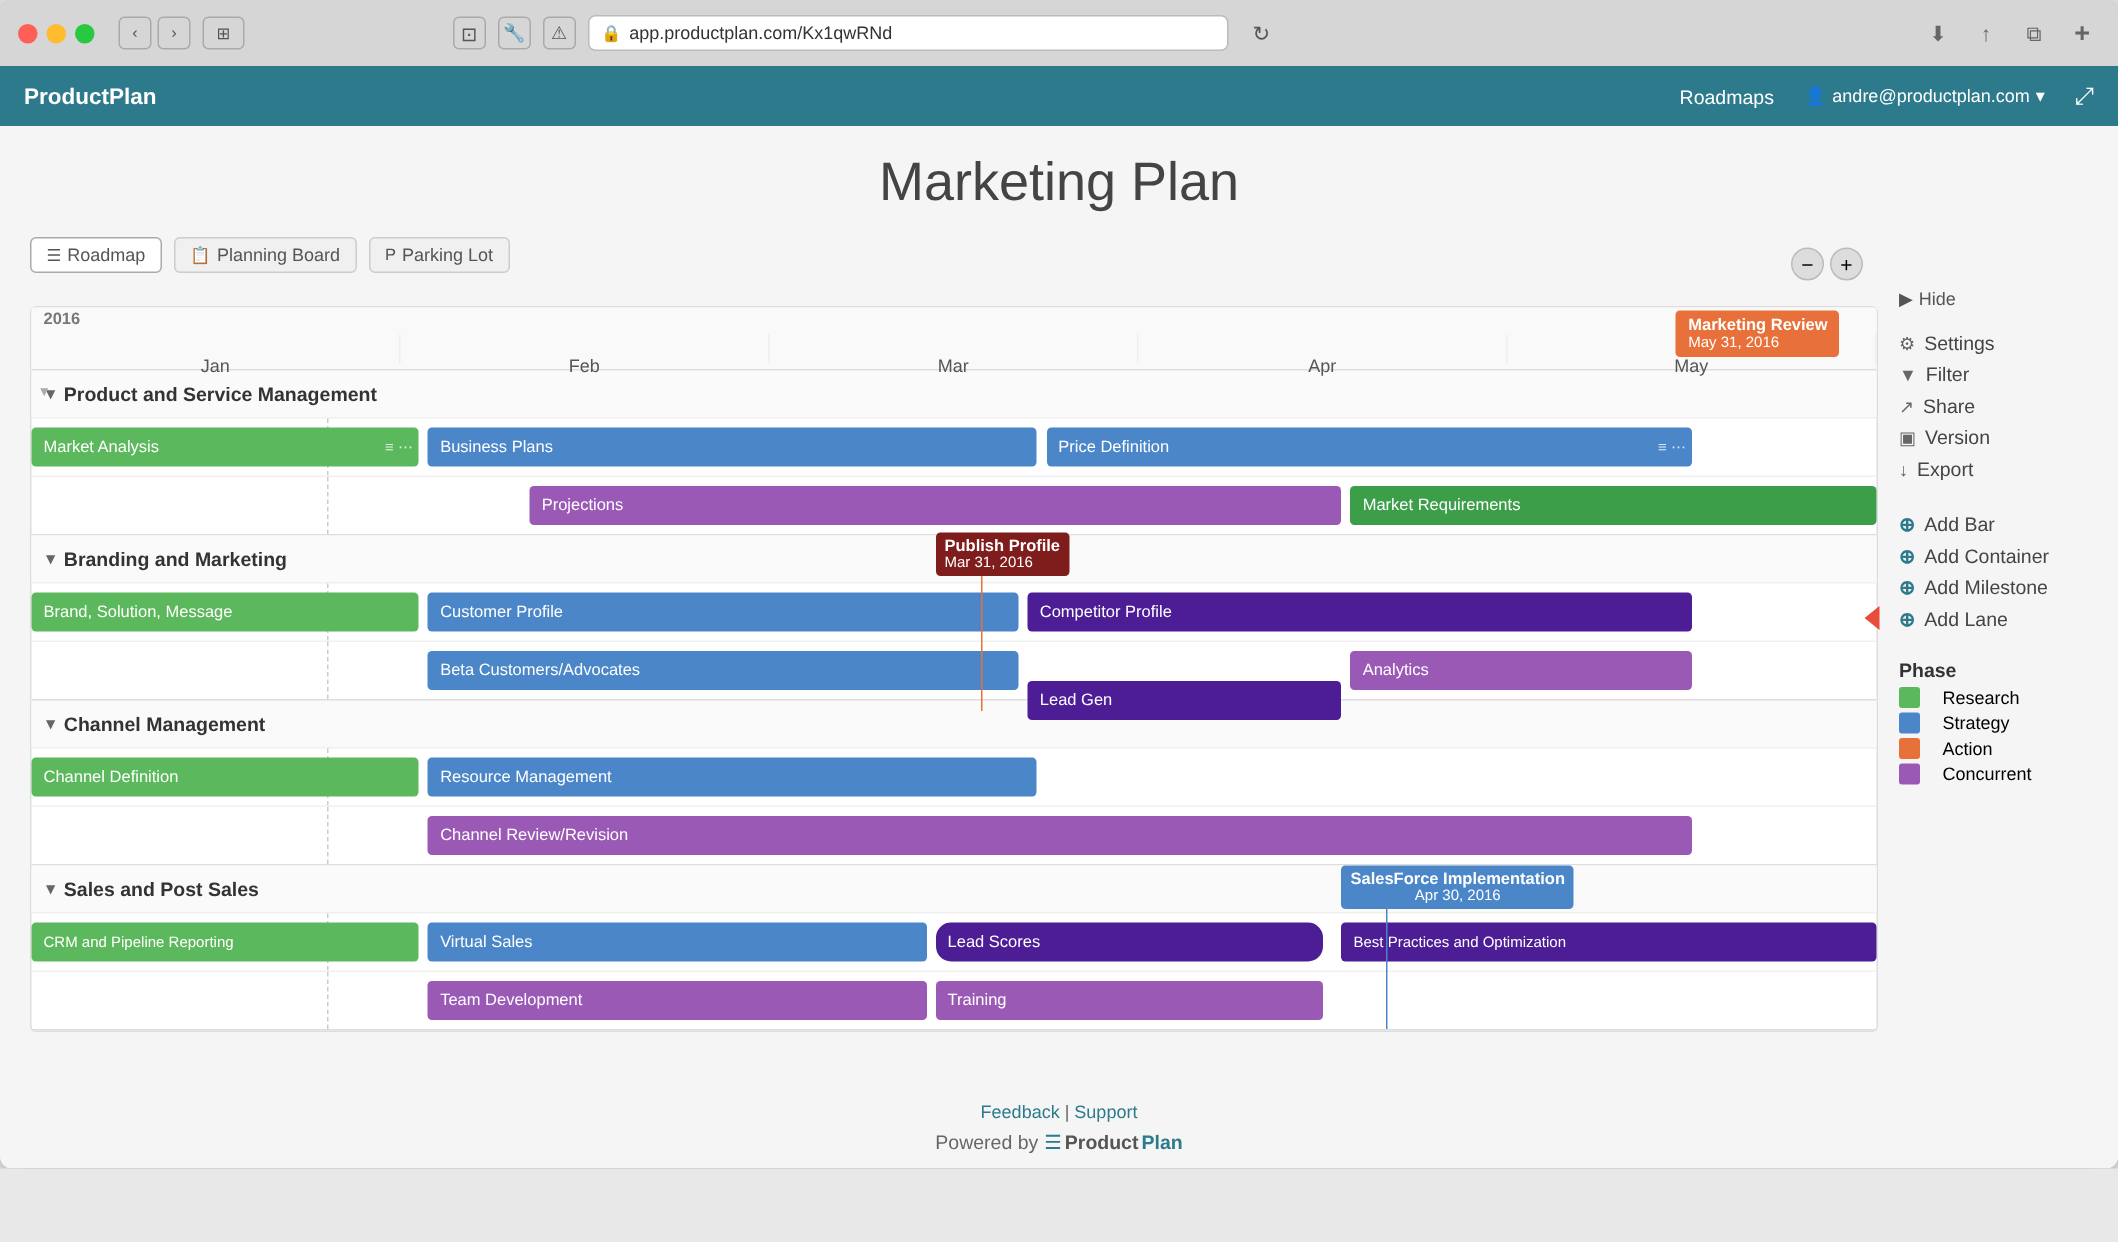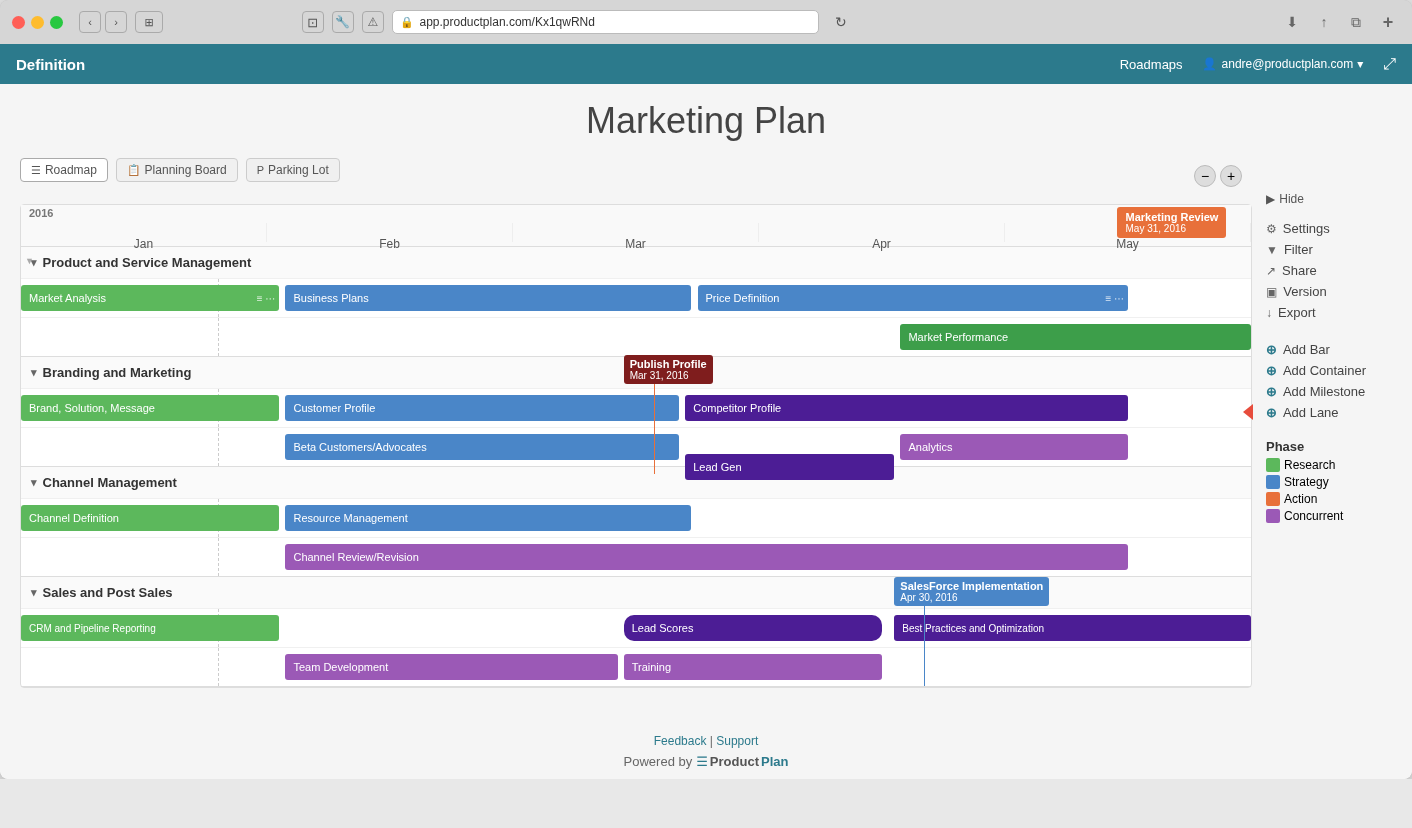--- a/index.html
+++ b/index.html
@@ -120,21 +120,21 @@
     .sidebar-item {
       display: flex;
       align-items: center;
       gap: 6px;
       padding: 3px 0;
       cursor: pointer;
       color: #444;
     }
     .sidebar-icon { font-size: 12px; color: #666; }
     .hide-btn { display: flex; align-items: center; gap: 4px; cursor: pointer; color: #555; margin-bottom: 12px; font-size: 12px; }
-    .legend-item { display: flex; align-items: center; gap: 4px; margin: 3px 0; font-size: 12px; }
+    .legend-item { display: flex; align-items: center; gap: 15px; margin: 3px 0; font-size: 12px; }
     .legend-dot { width: 14px; height: 14px; border-radius: 2px; }
 
     .phase-title { font-weight: bold; color: #333; margin-bottom: 4px; font-size: 13px; }
 
     
     .footer { text-align: center; padding: 10px; font-size: 12px; color: #666; background: #f5f5f5; }
     .footer a { color: #2c7a8c; text-decoration: none; }
     .powered-by { display: flex; align-items: center; justify-content: center; gap: 4px; font-size: 13px; }
     .footer-links { margin-bottom: 6px; }
     .pp-logo { display: inline-flex; align-items: center; gap: 2px; }
@@ -192,21 +192,21 @@
       <button class="toolbar-icon">⬇</button>
       <button class="toolbar-icon">↑</button>
       <button class="toolbar-icon">⧉</button>
       <button class="toolbar-icon" style="font-size:18px; font-weight:bold;">+</button>
     </div>
   </div>
 
   <div class="app-shell">
 
     <div class="top-nav">
-      <div class="top-nav-brand">Definition</div>
+      <div class="top-nav-brand">ProductPlan</div>
       <div class="top-nav-right">
         <a class="top-nav-link">Roadmaps</a>
         <div class="top-nav-user">
           <span>👤</span>
           <span>andre@productplan.com</span>
           <span>▾</span>
         </div>
         <button style="background:none;border:none;color:white;cursor:pointer;font-size:16px;">⤢</button>
       </div>
     </div>
@@ -278,21 +278,22 @@
                 <div class="bar bar-blue" style="left:55%; width:35%; top:6px;">
                   Price Definition
                   <span class="bar-icons">≡ ⋯</span>
                 </div>
               </div>
             </div>
 
             <div class="lane">
               <div class="lane-grid" style="width:100%; position:relative; height:38px;">
                 <div class="dashed-line"></div>
-                <div class="bar bar-dark-green" style="left:71.5%; width:28.5%; top:6px;">Market Performance</div>
+                <div class="bar bar-purple" style="left:27%; width:44%; top:6px;">Projections</div>
+                <div class="bar bar-dark-green" style="left:71.5%; width:28.5%; top:6px;">Market Requirements</div>
               </div>
             </div>
           </div>
 
           <div class="section" style="position:relative;">
 
             <div style="position:absolute; left:49%; top:-2px; z-index:20;">
               <div style="background:#7f1d1d; color:white; padding:3px 6px; border-radius:3px; font-size:11px; white-space:nowrap;">
                 <div style="font-weight:bold;">Publish Profile</div>
                 <div style="font-size:10px;">Mar 31, 2016</div>
@@ -346,33 +347,34 @@
                 <div class="bar bar-purple" style="left:21.5%; width:68.5%; top:6px;">Channel Review/Revision</div>
               </div>
             </div>
           </div>
 
           <div class="section" style="position:relative;">
 
             <div style="position:absolute; left:71%; top:0px; z-index:20;">
               <div style="background:#4a86c8; color:white; padding:3px 6px; border-radius:3px; font-size:11px; white-space:nowrap;">
                 <div style="font-weight:bold;">SalesForce Implementation</div>
-                <div style="font-size:10px;">Apr 30, 2016</div>
+                <div style="font-size:10px;text-align:center;">Apr 30, 2016</div>
               </div>
               <div style="width:1px; background:#4a86c8; height:80px; margin-left:30px;"></div>
             </div>
             <div class="section-header">
               <span class="section-toggle">▾</span>
               <span>Sales and Post Sales</span>
             </div>
 
             <div class="lane">
               <div class="lane-grid" style="width:100%; position:relative; height:38px;padding-left:17px;">
                 <div class="dashed-line"></div>
                 <div class="bar bar-green" style="left:0%; width:21%; top:6px; font-size:10px;">CRM and Pipeline Reporting</div>
+                <div class="bar bar-blue" style="left:21.5%; width:27%; top:6px;">Virtual Sales</div>
                 <div class="bar bar-orange" style="left:49%; width:21%; top:6px;border-radius:10px;">Lead Scores</div>
                 <div class="bar bar-orange" style="left:71%; width:29%; top:6px; font-size:10px;">Best Practices and Optimization</div>
               </div>
             </div>
 
             <div class="lane">
               <div class="lane-grid" style="width:100%; position:relative; height:38px;">
                 <div class="dashed-line"></div>
                 <div class="bar bar-purple" style="left:21.5%; width:27%; top:6px;">Team Development</div>
                 <div class="bar bar-purple" style="left:49%; width:21%; top:6px;">Training</div>

